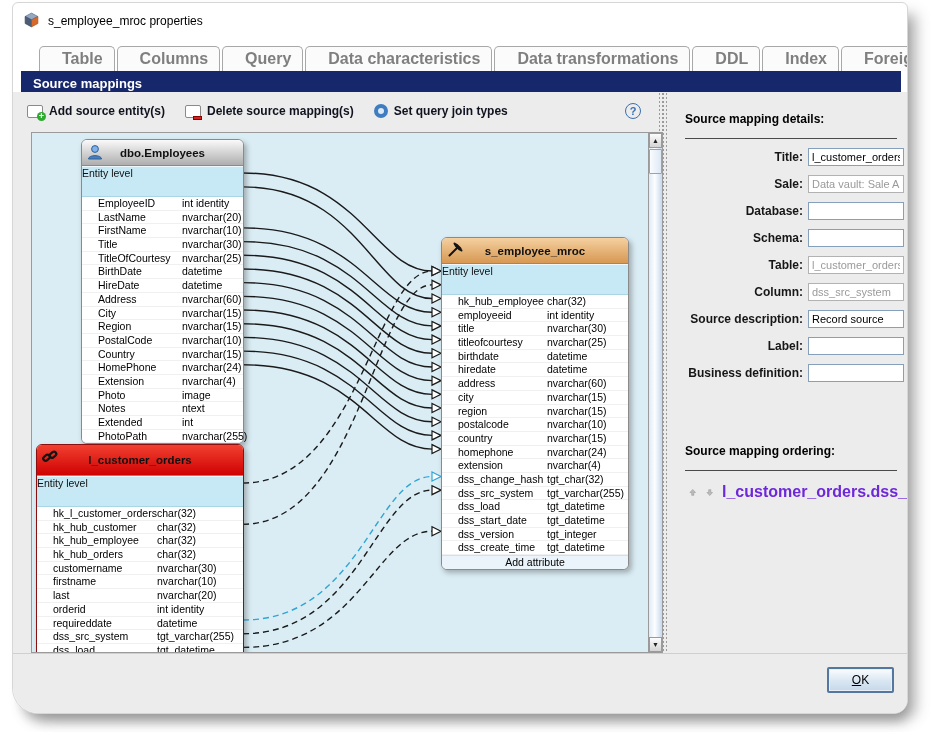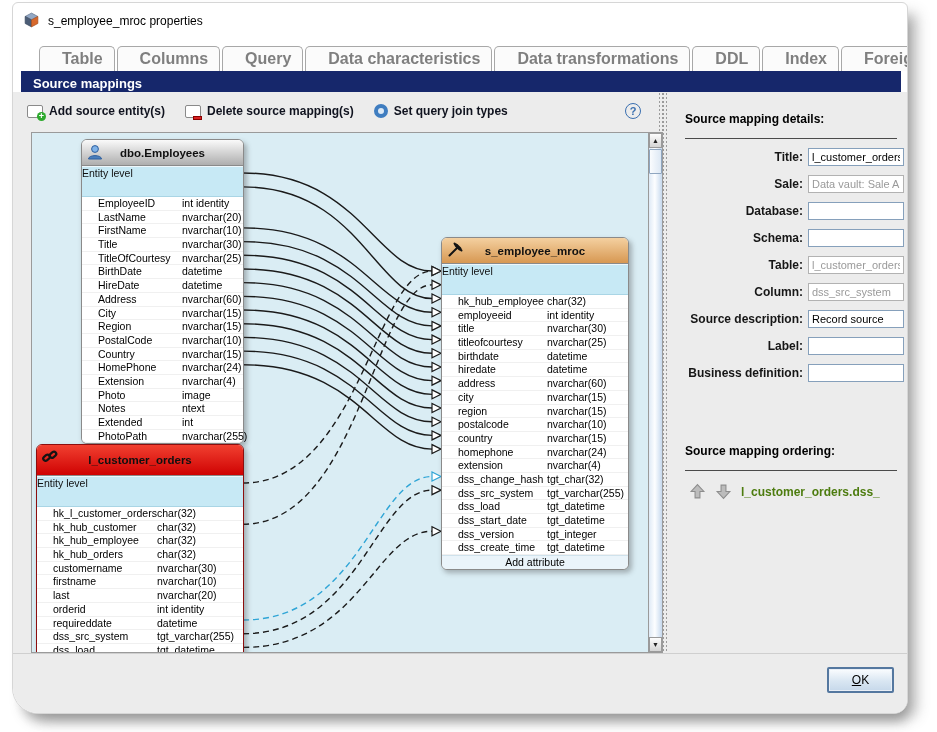--- a/index.html
+++ b/index.html
@@ -98,21 +98,21 @@
   .panel-heading { font-size:12px; font-weight:bold; color:#000; padding-bottom:12px;
     border-bottom:1px solid #4a4a4a; margin-right:10px; }
   .fields { margin-top:8px; }
   .field-row { display:flex; align-items:center; margin:9px 0; }
   .f-label { width:118px; text-align:right; font-size:12px; font-weight:bold; color:#161616; margin-right:5px; flex:none; }
   .f-input { width:96px; height:18px; font-family:"Liberation Sans",sans-serif; font-size:11px; padding:1px 3px;
     border:1px solid #86a0bb; background:#fff; color:#000; }
   .f-input.disabled { color:#9a9a9a; border-color:#b2b2b2; }
   .ordering-heading { margin-top:62px; }
   .ordering-row { display:flex; align-items:center; gap:9px; margin-top:12px; padding-left:4px; }
-  .ordering-item { font-size:12px; font-weight:bold; color:#4d7c0f; white-space:nowrap; }
+  .ordering-item { font-size:16px; font-weight:bold; color:#6d28d9; white-space:nowrap; }
 
   
   .footer { position:absolute; left:0; right:0; bottom:0; height:60px; background:#ececec; border-top:1px solid #cfcfcf; }
   .ok-btn { position:absolute; right:13px; top:13px; width:67px; height:26px;
     border:2px solid #54779f; border-radius:2px;
     background:linear-gradient(#fbfdff,#d9e6f2 55%,#c6d8ea);
     font-size:12px; color:#000; text-align:center; line-height:22px; cursor:default;
     box-shadow:0 0 0 1px #e8eef6 inset; }
   .ok-btn .u { text-decoration:underline; }
 </style>

